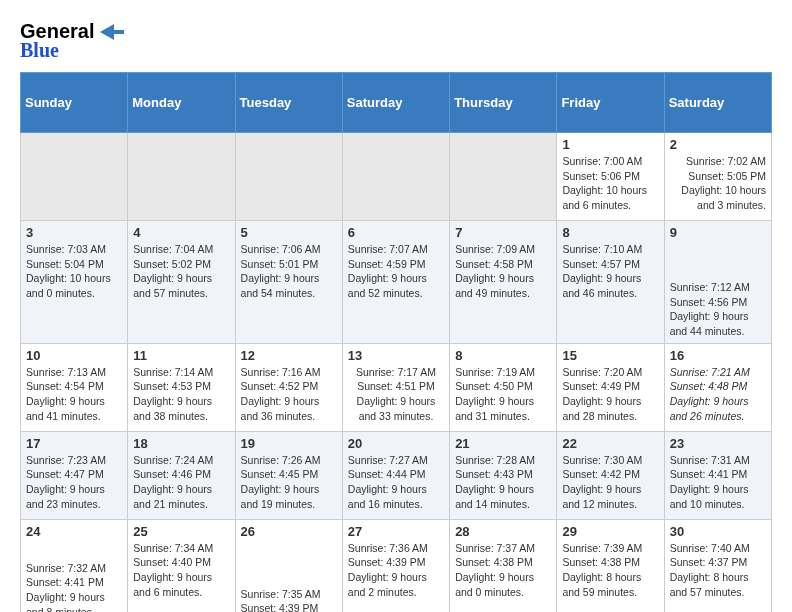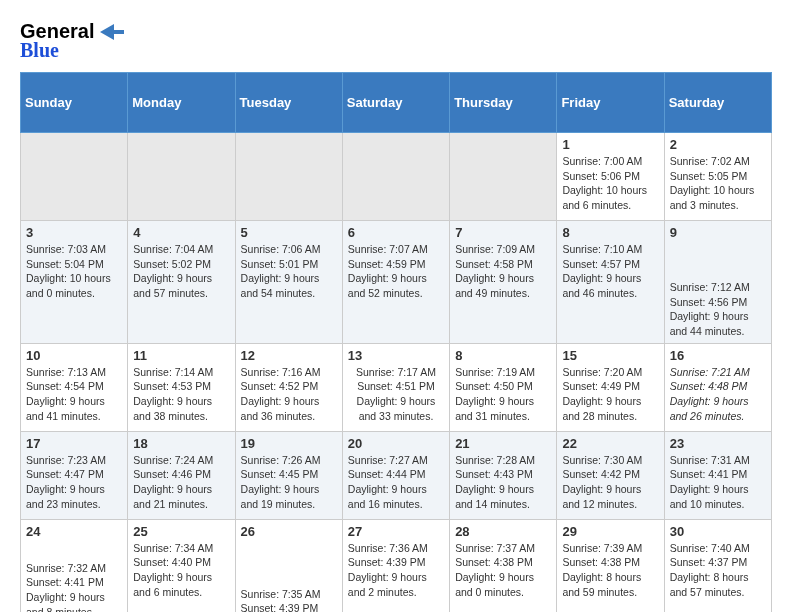--- a/index.html
+++ b/index.html
@@ -106,21 +106,21 @@
         <td class="empty"></td>
         <td class="empty"></td>
         <td class="empty"></td>
         <td class="empty"></td>
         <td>
           <span class="day-num">1</span>
           <span style="line-height: 1.4; display: block;">Sunrise: 7:00 AM<br>Sunset: 5:06 PM<br>Daylight: 10 hours and 6 minutes.</span>
         </td>
         <td>
           <span class="day-num">2</span>
-          <span style="line-height: 1.4; display: block;">Sunrise: 7:02 AM<br>Sunset: 5:05 PM<br>Daylight: 10 hours and 3 minutes.</span>
+          <span style="line-height: 1.4; display: block; text-align: right;">Sunrise: 7:02 AM<br>Sunset: 5:05 PM<br>Daylight: 10 hours and 3 minutes.</span>
         </td>
       </tr>
       <tr>
         <td>
           <span class="day-num">3</span>
           <span style="line-height: 1.4; display: block;">Sunrise: 7:03 AM<br>Sunset: 5:04 PM<br>Daylight: 10 hours and 0 minutes.</span>
         </td>
         <td>
           <span class="day-num">4</span>
           <span style="line-height: 1.4; display: block;">Sunrise: 7:04 AM<br>Sunset: 5:02 PM<br>Daylight: 9 hours and 57 minutes.</span>

